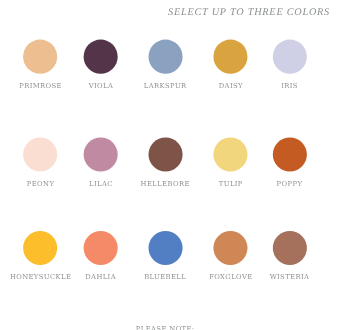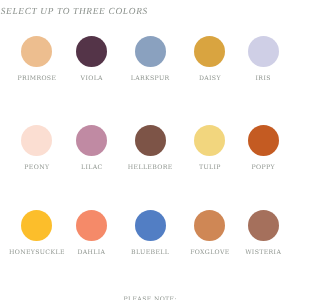--- a/index.html
+++ b/index.html
@@ -3,21 +3,21 @@
 <meta charset="utf-8">
 <style>
   html,body{margin:0;padding:0;}
   body{width:300px;height:300px;background:#ffffff;overflow:hidden;
        font-family:"Liberation Serif",serif;
        -webkit-font-smoothing:antialiased;
        text-rendering:geometricPrecision;}
   .wrap{position:relative;width:300px;height:300px;
         transform:translateZ(0);backface-visibility:hidden;}
 
-  .title{position:absolute;left:0;top:5.9px;width:300px;text-align:left;
+  .title{position:absolute;left:0;top:5.9px;width:300px;text-align:right;
          font-family:"Liberation Serif",serif;font-style:italic;
          font-size:9.3px;line-height:12px;letter-spacing:0.7px;
          color:#8a908b;text-transform:uppercase;text-indent:0.7px;}
 
   .grid{position:absolute;left:0;top:0;width:300px;}
   .sw{position:absolute;width:140px;text-align:center;}
   .dot{width:31px;height:31px;border-radius:50%;margin:0 auto;}
   .lbl{font-family:"DejaVu Serif",serif;font-size:6.2px;line-height:8px;
        letter-spacing:0.35px;color:#8e948e;white-space:nowrap;
        text-indent:0.35px;margin-top:7.8px;}

